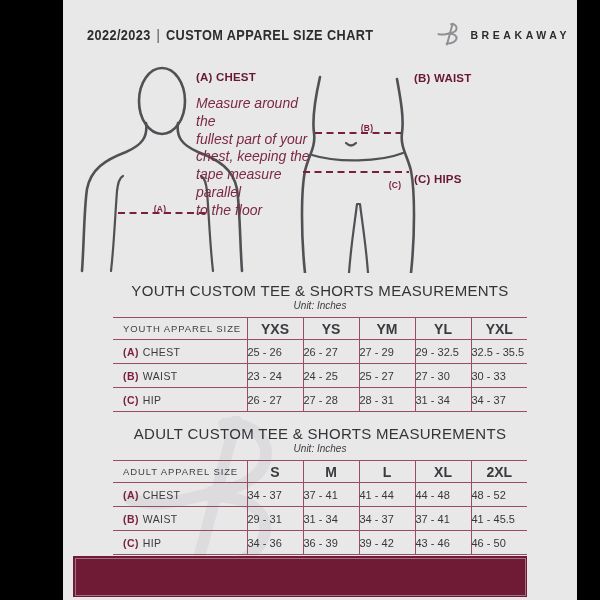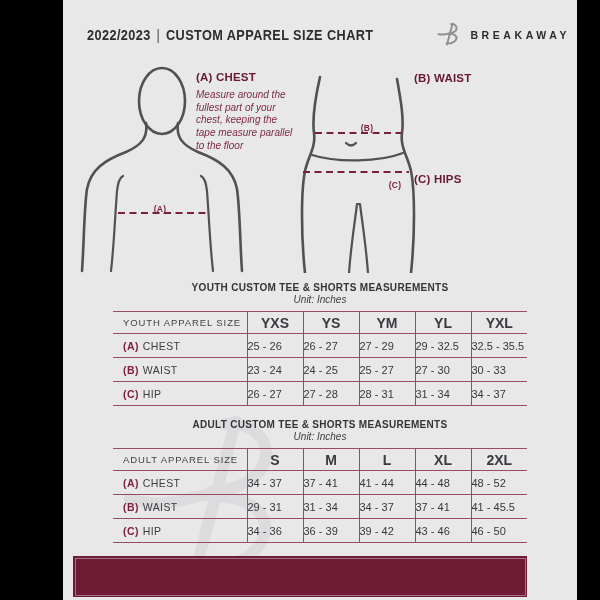--- a/index.html
+++ b/index.html
@@ -23,31 +23,31 @@
   .diagram { position:relative; z-index:2; height:216px; margin-top:11px; }
   .fig { position:absolute; }
   .fig path, .fig ellipse { fill:none; stroke:#515155; stroke-width:2.6;
         stroke-linecap:round; stroke-linejoin:round; }
   .fig .dash { stroke:#7a1f3a; stroke-width:2.2; stroke-dasharray:7 4.5; stroke-linecap:butt; }
   .fig .thin { stroke-width:2.2; }
   .marker { position:absolute; font-size:8.5px; font-weight:bold; color:#7a1f3a;
             transform:translateX(-50%); letter-spacing:.3px; }
   .tblock { position:absolute; }
   .tblock h3 { font-size:11.5px; font-weight:bold; color:#681832; letter-spacing:.2px; }
-  .tblock p { margin-top:6px; font-size:10px; font-style:italic; color:#7c2945;
+  .tblock p { margin-top:12px; font-size:14px; font-style:italic; color:#7c2945;
               line-height:1.27; white-space:pre-line; }
   .block-a { left:133px; top:12px; width:115px; }
   .block-b { left:351px; top:13px; width:120px; }
   .block-c { left:351px; top:114px; width:120px; }
 
   
   .msection { position:relative; z-index:2; text-align:center; }
   .msection.youth { margin-top:7px; }
   .msection.adult { margin-top:13px; }
-  .sec-title { font-size:10px; font-weight:bold; color:#333338; letter-spacing:.3px; }
+  .sec-title { font-size:15px; font-weight:normal; color:#333338; letter-spacing:.3px; }
   .sec-unit  { font-size:10px; font-style:italic; color:#3c3c40; margin-top:1px; }
   table.size { margin:6px auto 0; border-collapse:collapse; width:414px; table-layout:fixed; }
   table.size col.c0 { width:134px; }
   table.size th, table.size td { border-top:1.5px solid #9a4a61; border-bottom:1.5px solid #9a4a61; }
   table.size th:not(:first-child), table.size td:not(:first-child) { border-left:1.5px solid #9a4a61; }
   table.size th { height:22px; font-size:14px; font-weight:bold; color:#3a3a3f; }
   table.size th.corner { text-align:left; padding-left:10px; font-weight:normal;
         font-size:9.5px; letter-spacing:.9px; color:#3f3f44; }
   table.size td { height:24px; font-size:11px; color:#37373c; text-align:left; }
   table.size td.rlabel { text-align:left; padding-left:10px; font-size:10.5px;

